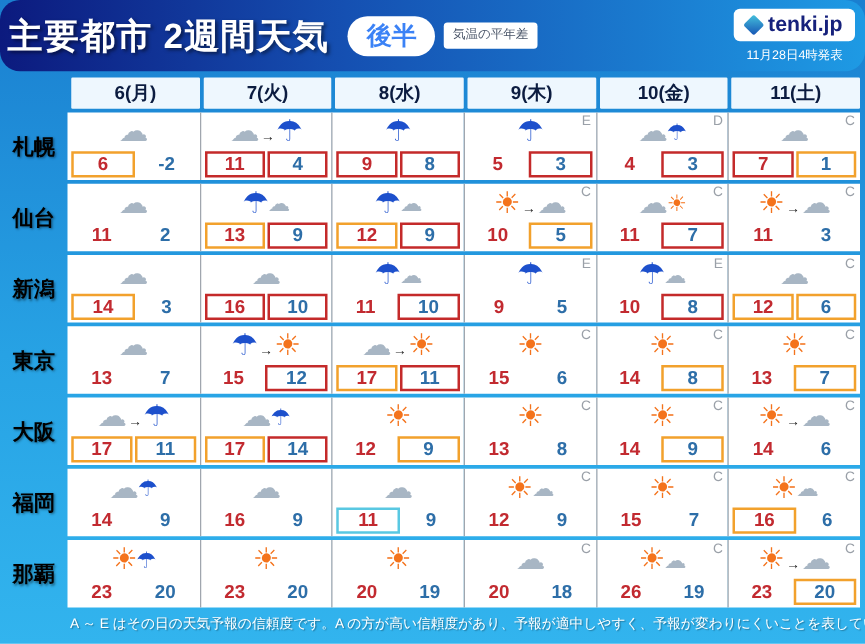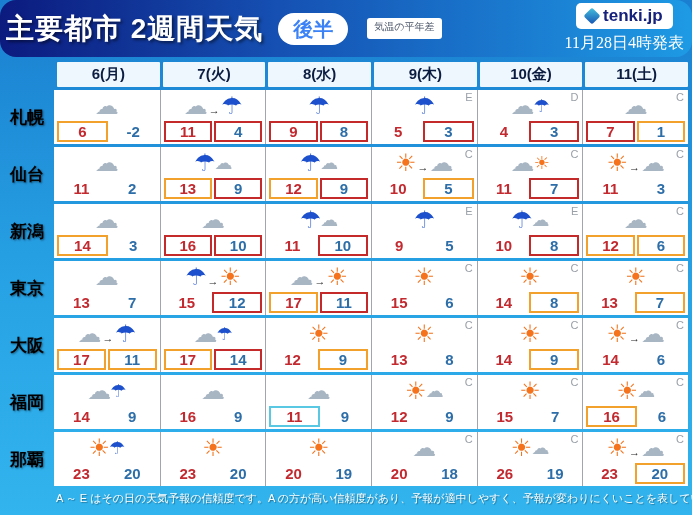--- a/index.html
+++ b/index.html
@@ -8,31 +8,31 @@
     font-family:"Liberation Sans","DejaVu Sans",sans-serif;
     background:linear-gradient(180deg,#1a7fd0 0%,#27a2e4 55%,#32b4ee 100%);
   }
   
   .header{height:57px;display:flex;align-items:center;padding:0 8px 0 6px;
     background:linear-gradient(90deg,#0c1a7e 0%,#1550b2 40%,#1e9ae4 100%);border-radius:16px;}
   .title{font-size:28px;font-weight:bold;color:#fff;letter-spacing:1px;white-space:nowrap;
     text-shadow:2px 2px 3px rgba(0,0,0,.5);}
   .badge{margin-left:15px;background:#fff;color:#3b82f6;font-weight:bold;font-size:20px;
     padding:6px 15px;border-radius:30px;line-height:1;}
-  .legend{margin-left:19px;background:#fff;border-radius:3px;padding:2px 7px 4px;color:#333;}
+  .legend{margin-left:7px;background:#fff;border-radius:3px;padding:2px 7px 4px;color:#333;}
   .legend-title{text-align:center;color:#4a5568;font-size:10px;margin-bottom:1px;}
   .legend-grid{display:grid;grid-template-columns:auto auto;gap:2px 8px;}
   .legend-item{display:flex;align-items:center;gap:3px;white-space:nowrap;font-size:10px;color:#222;}
   .swatch{width:8px;height:8px;border:2px solid;background:#fff;border-radius:1px;flex:none;}
   .brand{margin-left:auto;display:flex;flex-direction:column;align-items:center;}
   .logo{background:#fff;border-radius:5px;padding:3px 10px;display:flex;align-items:center;gap:5px;
     color:#16217c;font-weight:bold;font-size:17px;cursor:pointer;}
   .logo-mark{width:12px;height:12px;border-radius:2px;transform:rotate(45deg);
     background:linear-gradient(135deg,#45c2dd 0%,#1653b4 100%);}
-  .published{color:#fff;font-size:16px;margin-top:4px;font-family:Liberation Serif, serif;}
+  .published{color:#fff;font-size:10px;margin-top:4px;}
   
   .table{padding:4px 2px 0 0;}
   .colheader,.row{display:grid;grid-template-columns:54px repeat(6,1fr);}
   .colheader{gap:3px;padding:1px 2px 3px 0;}
   .colheader .corner{background:transparent;}
   .colheader .date{background:#eef7fe;color:#0c1c40;font-weight:bold;font-size:15px;
     text-align:center;padding:3px 0;border-radius:1px;}
   .row{margin:0 2px 3px 0;}
   .city{display:flex;align-items:center;justify-content:center;color:#000000;font-weight:bold;
     font-size:17px;text-shadow:1px 1px 2px rgba(0,0,0,.45);}

